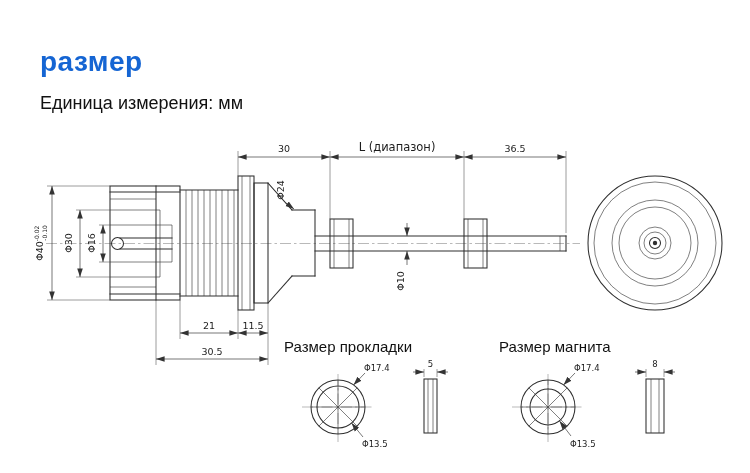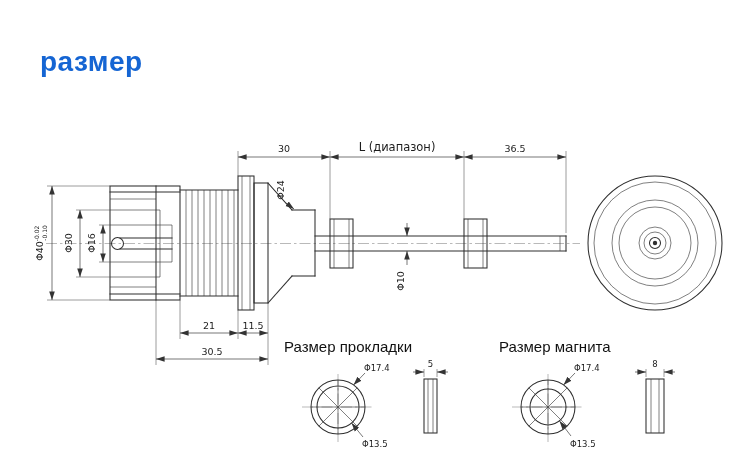--- a/index.html
+++ b/index.html
@@ -39,20 +39,21 @@
   .tol { font-size: 6px; }
   .leadtxt { font-family: "DejaVu Sans", sans-serif; font-size: 8.5px; fill: #1c1c1c; }
   .seclabel { font-family: "Liberation Sans", sans-serif; font-size: 15px; fill: #111111; }
 </style>
 </head>
 <body>
 
 <div class="page">
 
   <div class="title">размер</div>
+  <div class="subtitle">Единица измерения: мм</div>
 
   <svg class="drawing" width="750" height="473" viewBox="0 0 750 473">
     <defs>
       <marker id="arr" markerWidth="9.5" markerHeight="8" refX="8.6" refY="4" orient="auto-start-reverse" markerUnits="userSpaceOnUse">
         <path d="M0,1.2 L8.6,4 L0,6.8 Z" fill="#333333"></path>
       </marker>
     </defs>
 
     <g>
 

